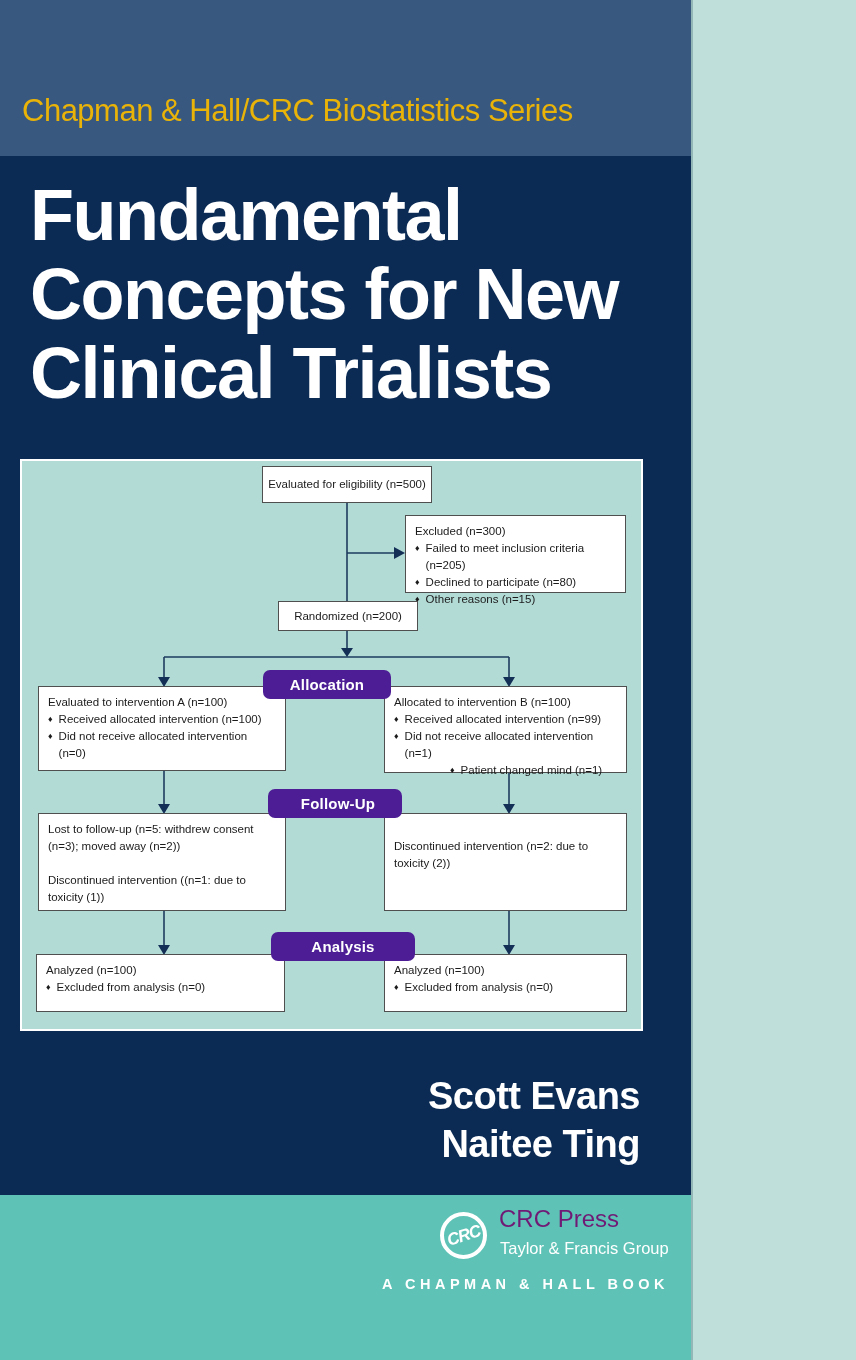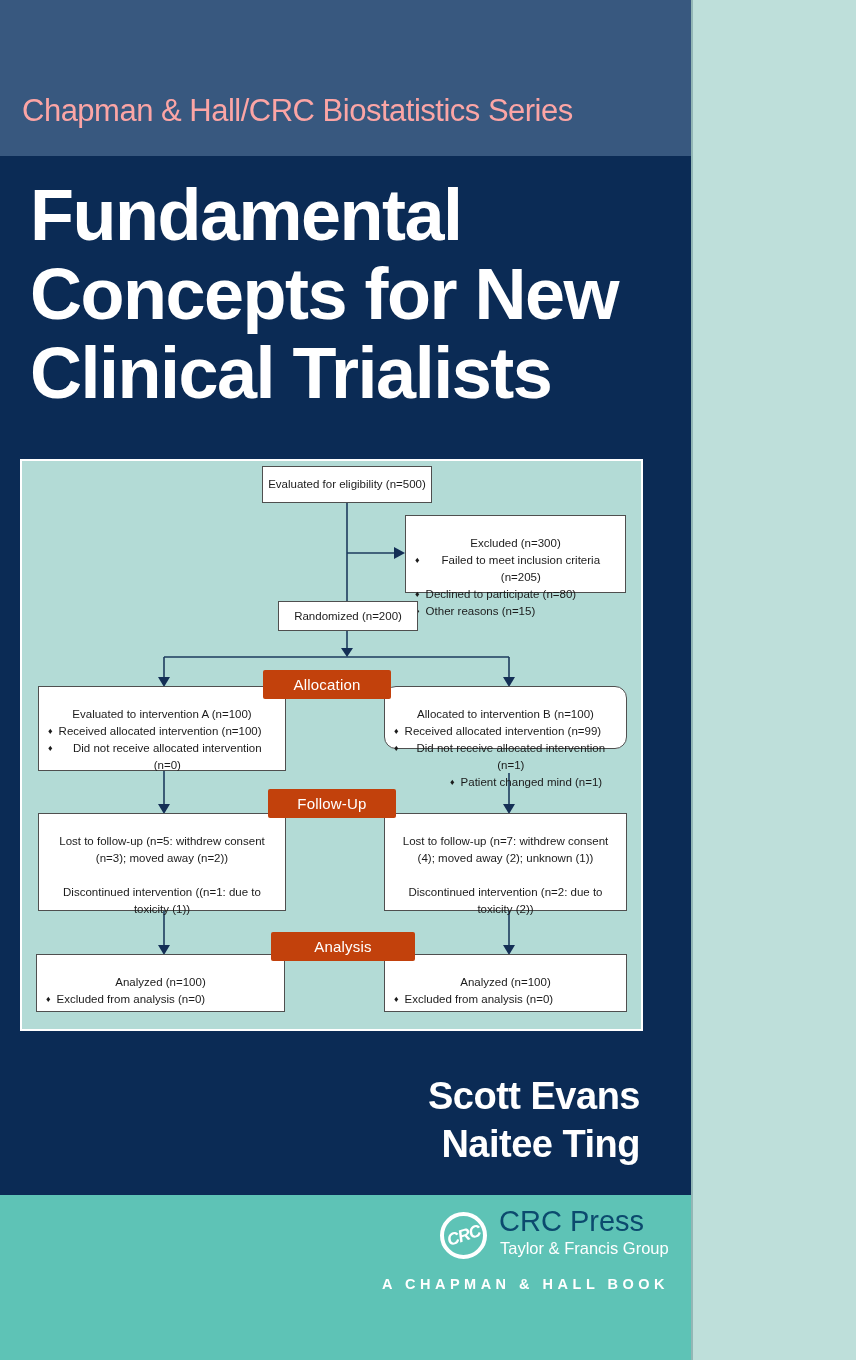--- a/index.html
+++ b/index.html
@@ -5,63 +5,63 @@
   html,body{margin:0;padding:0;background:#e8e8e8;}
   .cover{
     position:relative;width:856px;height:1360px;overflow:hidden;
     font-family:"Liberation Sans", sans-serif;background:#bedfda;
   }
   
   .right-strip{position:absolute;left:691px;top:0;width:165px;height:1360px;
     background:#bedfda;border-left:2px solid rgba(70,110,115,0.35);box-sizing:border-box;}
   
   .series-band{position:absolute;left:0;top:0;width:691px;height:156px;background:#38587f;}
-  .series-text{position:absolute;left:22px;top:93px;color:#fca5a5;font-size:31px;letter-spacing:-0.5px;white-space:nowrap;}
+  .series-text{position:absolute;left:22px;top:93px;color:#eab308;font-size:31px;letter-spacing:-0.5px;white-space:nowrap;}
   .navy{position:absolute;left:0;top:156px;width:691px;height:1039px;background:#0b2b55;}
   .footer{position:absolute;left:0;top:1195px;width:691px;height:165px;background:#5ec3b6;}
 
   .title{position:absolute;left:30px;top:20px;color:#ffffff;font-weight:bold;
     font-size:72px;line-height:79px;letter-spacing:-1.5px;white-space:nowrap;}
 
   .authors{position:absolute;left:0;top:916px;width:640px;text-align:right;color:#ffffff;
     font-weight:bold;font-size:38px;line-height:48px;letter-spacing:-0.5px;}
 
   
   .panel{position:absolute;left:20px;top:303px;width:619px;height:568px;
     background:#b3dbd6;border:2px solid #ffffff;}
   .panel svg{position:absolute;left:0;top:0;z-index:1;}
   .fbox{position:absolute;background:#ffffff;border:1px solid #4f4f4f;box-sizing:border-box;
-    color:#1b1b1b;font-size:11.5px;line-height:17px;padding:19px 9px;z-index:2;text-align:center;}
+    color:#1b1b1b;font-size:11.5px;line-height:17px;padding:7px 9px;z-index:2;}
   .fbox.center{display:flex;align-items:center;justify-content:center;text-align:center;padding:5px 4px;}
   .bullet{display:flex;gap:6px;align-items:flex-start;}
   .bullet .g{font-size:9px;line-height:17px;}
   .bullet.sub{margin-left:56px;}
   .para2{margin-top:17px;}
-  .pill{position:absolute;background:#c2410c;color:#ffffff;font-weight:normal;font-size:15px;
-    border-radius:2px;display:flex;align-items:center;justify-content:center;z-index:3;
+  .pill{position:absolute;background:#4c1d95;color:#ffffff;font-weight:bold;font-size:15px;
+    border-radius:7px;display:flex;align-items:center;justify-content:center;z-index:3;
     letter-spacing:0.2px;}
 
   .b-elig{left:240px;top:5px;width:170px;height:37px;}
   .b-excl{left:383px;top:54px;width:221px;height:78px;}
   .b-rand{left:256px;top:140px;width:140px;height:30px;}
   .b-alloc-a{left:16px;top:225px;width:248px;height:85px;}
-  .b-alloc-b{left:362px;top:225px;width:243px;height:63px;border-radius:12px;}
+  .b-alloc-b{left:362px;top:225px;width:243px;height:87px;}
   .b-fu-a{left:16px;top:352px;width:248px;height:98px;}
   .b-fu-b{left:362px;top:352px;width:243px;height:98px;}
   .b-an-a{left:14px;top:493px;width:249px;height:58px;}
   .b-an-b{left:362px;top:493px;width:243px;height:58px;}
   .pill-alloc{left:241px;top:209px;width:128px;height:29px;}
-  .pill-fu{left:246px;top:328px;width:128px;height:29px;}
+  .pill-fu{left:246px;top:328px;width:128px;height:29px;padding-left:6px;}
   .pill-an{left:249px;top:471px;width:144px;height:29px;}
 
   
   .crc-circle{position:absolute;left:440px;top:17px;width:47px;height:47px;border:4px solid #ffffff;
     border-radius:50%;box-sizing:border-box;display:flex;align-items:center;justify-content:center;}
   .crc-mono{color:#ffffff;font-weight:bold;font-style:italic;font-size:17px;transform:rotate(-18deg);letter-spacing:-1px;}
-  .press-name{position:absolute;left:499px;top:10px;color:#0c4a6e;font-size:29px;white-space:nowrap;}
+  .press-name{position:absolute;left:499px;top:10px;color:#701a75;font-size:24px;white-space:nowrap;}
   .press-group{position:absolute;left:500px;top:44px;color:#ffffff;font-size:16.5px;white-space:nowrap;}
   .imprint{position:absolute;left:382px;top:81px;color:#ffffff;font-size:14.5px;font-weight:bold;
     letter-spacing:4.5px;white-space:nowrap;}
 </style>
 </head>
 <body>
 
 <div class="cover">
 
   <div class="right-strip"></div>
@@ -159,21 +159,20 @@
       </div>
 
       <div class="pill pill-fu">Follow-Up</div>
 
       <div class="fbox b-fu-a">
         <div>Lost to follow-up (n=5: withdrew consent (n=3); moved away (n=2))</div>
         <div class="para2">Discontinued intervention ((n=1: due to toxicity (1))</div>
       </div>
 
       <div class="fbox b-fu-b">
-        <div>Lost to follow-up (n=7: withdrew consent (4); moved away (2); unknown (1))</div>
         <div class="para2">Discontinued intervention (n=2: due to toxicity (2))</div>
       </div>
 
       <div class="pill pill-an">Analysis</div>
 
       <div class="fbox b-an-a">
         <div>Analyzed (n=100)</div>
         <div class="bullet">
           <span class="g">♦</span>
           <span>Excluded from analysis (n=0)</span>

